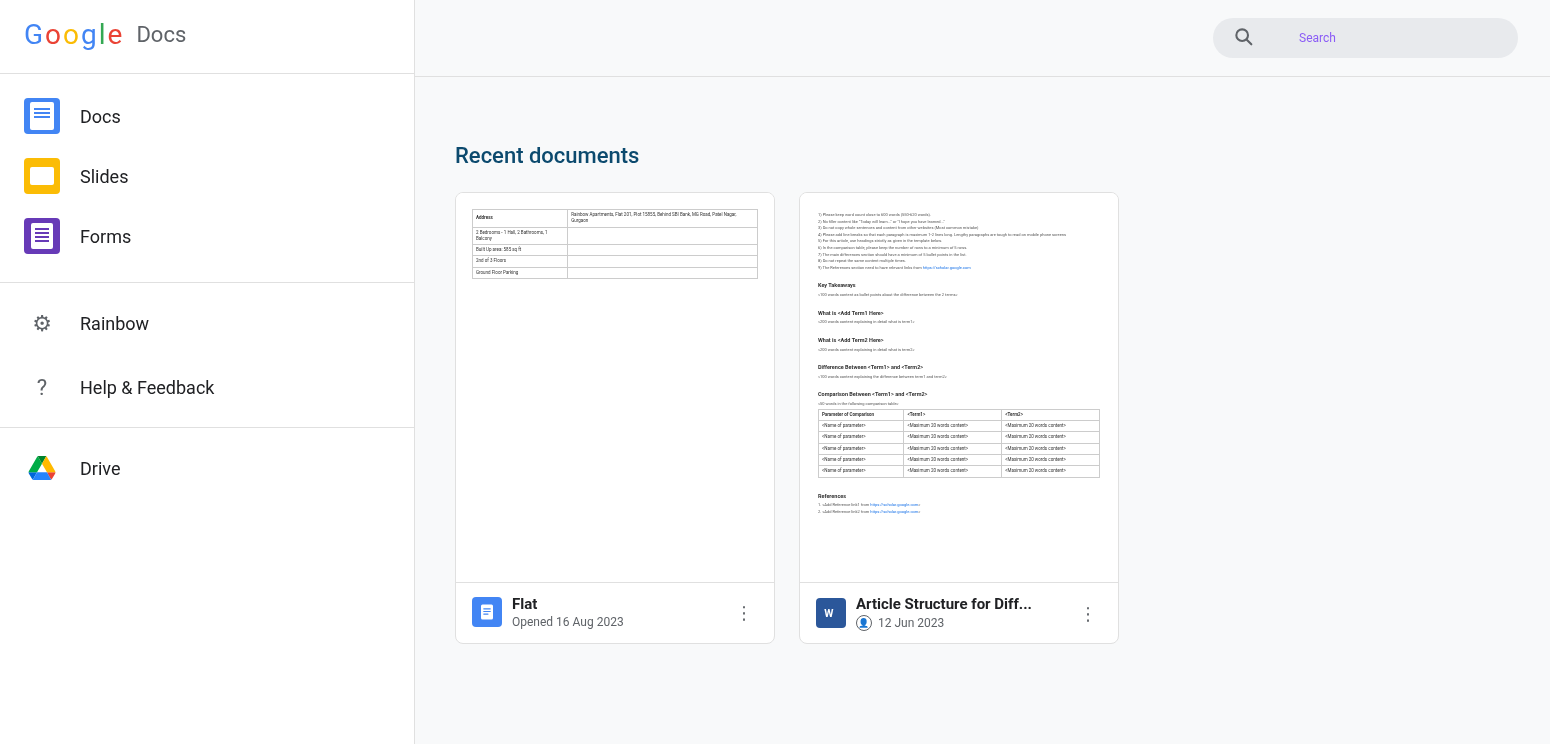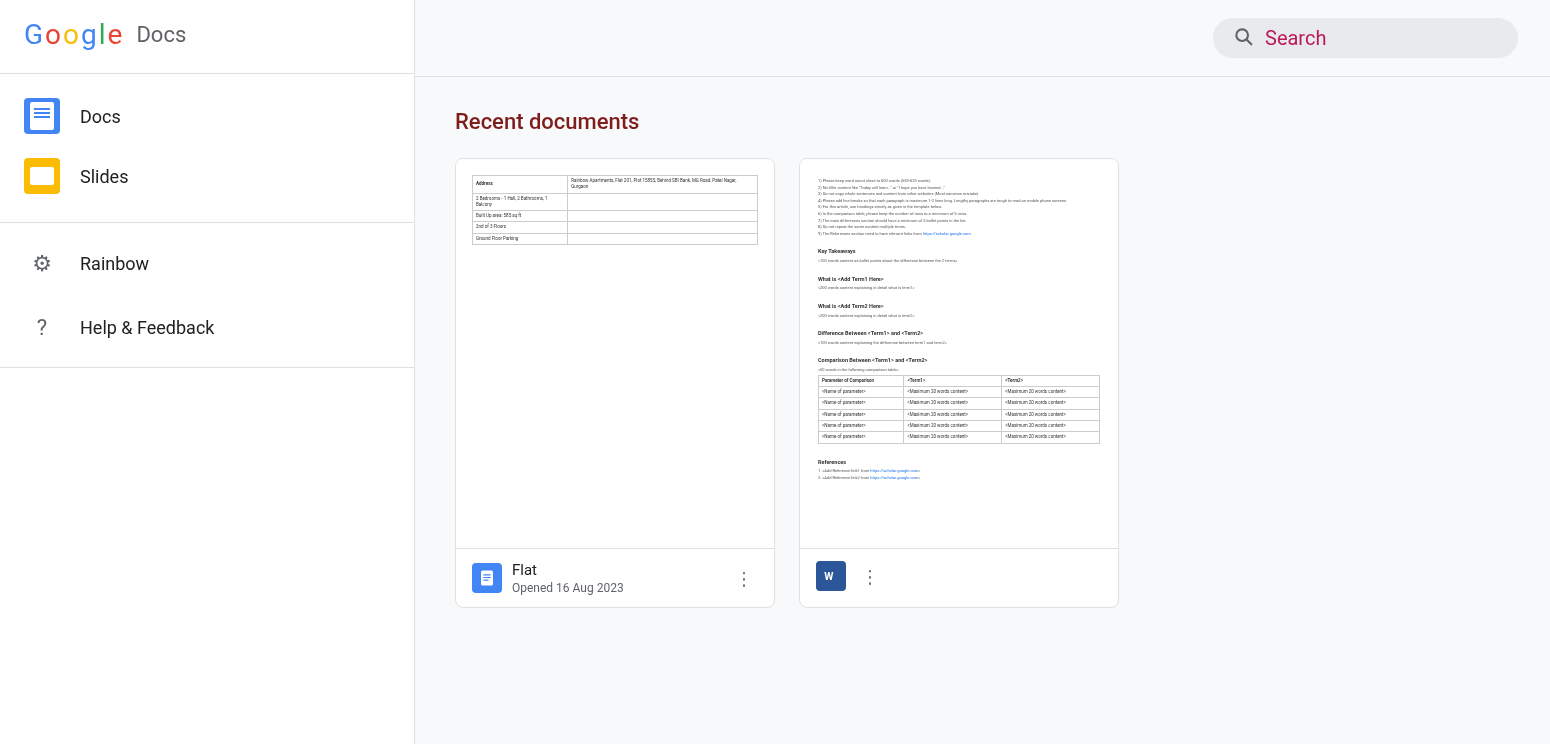--- a/index.html
+++ b/index.html
@@ -175,31 +175,32 @@
     .search-bar {
       display: flex;
       align-items: center;
       background: #e8eaed;
       border-radius: 24px;
       padding: 8px 20px;
       gap: 12px;
       width: 305px;
     }
     .search-icon-svg { color: #5f6368; font-size: 18px; }
-    .search-input-text { font-size: 20px; color: #be185d; flex: 1; }
+    .search-input-text { font-size: 12px; color: #8b5cf6; flex: 1; margin-left: 34px; }
 
     
     .recent-section {
       padding: 32px 40px;
     }
     .recent-title {
       font-size: 22px;
-      color: #7f1d1d;
+      color: #0c4a6e;
       font-weight: 500;
       margin-bottom: 24px;
+      margin-top: 34px;
     }
     .docs-grid {
       display: flex;
       gap: 24px;
       flex-wrap: wrap;
     }
     .doc-card {
       background: #fff;
       border: 1px solid #e0e0e0;
       border-radius: 8px;
@@ -257,21 +258,21 @@
       flex-shrink: 0;
     }
     .doc-type-docs { background: #4285F4; }
     .doc-type-word { background: #2b579a; }
     .doc-meta {
       flex: 1;
     }
     .doc-title {
       font-size: 15px;
       color: #202124;
-      font-weight: 400;
+      font-weight: 700;
       white-space: nowrap;
       overflow: hidden;
       text-overflow: ellipsis;
     }
     .doc-subtitle {
       font-size: 12px;
       color: #5f6368;
       display: flex;
       align-items: center;
       gap: 6px;
@@ -329,40 +330,59 @@
     </div>
 
 
     <div class="nav-item">
       <div class="nav-icon icon-slides-wrap">
         <div class="icon-slides-inner"></div>
       </div>
       <span class="nav-label">Slides</span>
     </div>
 
+    <div class="nav-item">
+      <div class="nav-icon icon-forms-wrap">
+        <div class="icon-forms-inner"></div>
+      </div>
+      <span class="nav-label">Forms</span>
+    </div>
   </nav>
 
   <div class="sidebar-section-divider"></div>
 
   <div class="nav-item-settings nav-item">
     <div class="gear-icon">
       <span class="gear-unicode">⚙</span>
     </div>
     <span class="nav-label">Rainbow</span>
   </div>
 
   <div class="nav-item-help nav-item">
     <div class="help-icon">
       <span class="help-unicode">?</span>
     </div>
     <span class="nav-label">Help &amp; Feedback</span>
   </div>
 
   <div class="sidebar-section-divider"></div>
 
+  <div class="nav-item-drive nav-item">
+    <div class="drive-icon-wrap">
+      <svg class="drive-svg" viewBox="0 0 87.3 78" xmlns="http://www.w3.org/2000/svg">
+        <path d="m6.6 66.85 3.85 6.65c.8 1.4 1.95 2.5 3.3 3.3l13.75-23.8h-27.5c0 1.55.4 3.1 1.2 4.5z" fill="#0066da"></path>
+        <path d="m43.65 25-13.75-23.8c-1.35.8-2.5 1.9-3.3 3.3l-25.4 44a9.06 9.06 0 0 0 -1.2 4.5h27.5z" fill="#00ac47"></path>
+        <path d="m73.55 76.8c1.35-.8 2.5-1.9 3.3-3.3l1.6-2.75 7.65-13.25c.8-1.4 1.2-2.95 1.2-4.5h-27.502l5.852 11.5z" fill="#ea4335"></path>
+        <path d="m43.65 25 13.75-23.8c-1.35-.8-2.9-1.2-4.5-1.2h-18.5c-1.6 0-3.15.45-4.5 1.2z" fill="#00832d"></path>
+        <path d="m59.8 53h-32.3l-13.75 23.8c1.35.8 2.9 1.2 4.5 1.2h50.8c1.6 0 3.15-.45 4.5-1.2z" fill="#2684fc"></path>
+        <path d="m73.4 26.5-12.7-22c-.8-1.4-1.95-2.5-3.3-3.3l-13.75 23.8 16.15 28h27.45c0-1.55-.4-3.1-1.2-4.5z" fill="#ffba00"></path>
+      </svg>
+    </div>
+    <span class="nav-label">Drive</span>
+  </div>
 </div>
 
 <div class="main-content">
 
   <div class="main-header">
     <div class="search-bar">
       <span class="search-icon-svg">
         <svg width="20" height="20" viewBox="0 0 24 24" fill="none" stroke="#5f6368" stroke-width="2.5" stroke-linecap="round" stroke-linejoin="round">
           <circle cx="11" cy="11" r="7"></circle>
           <line x1="16.5" y1="16.5" x2="22" y2="22"></line>
@@ -490,19 +510,26 @@
             <p class="preview-text">1. &lt;Add Reference link1 from <span class="preview-link">https://scholar.google.com</span>&gt;</p>
             <p class="preview-text">2. &lt;Add Reference link2 from <span class="preview-link">https://scholar.google.com</span>&gt;</p>
           </div>
         </div>
         <div class="doc-info">
           <div class="doc-type-icon doc-type-word">
             <svg width="18" height="18" viewBox="0 0 24 24" fill="white">
               <text x="3" y="17" font-size="14" font-weight="bold" fill="white">W</text>
             </svg>
           </div>
+          <div class="doc-meta">
+            <div class="doc-title">Article Structure for Diff...</div>
+            <div class="doc-subtitle">
+              <div class="shared-icon">👤</div>
+              <span>12 Jun 2023</span>
+            </div>
+          </div>
           <div class="doc-more-btn">⋮</div>
         </div>
       </div>
 
     </div>
   </div>
 </div>
 
 </body></html>

